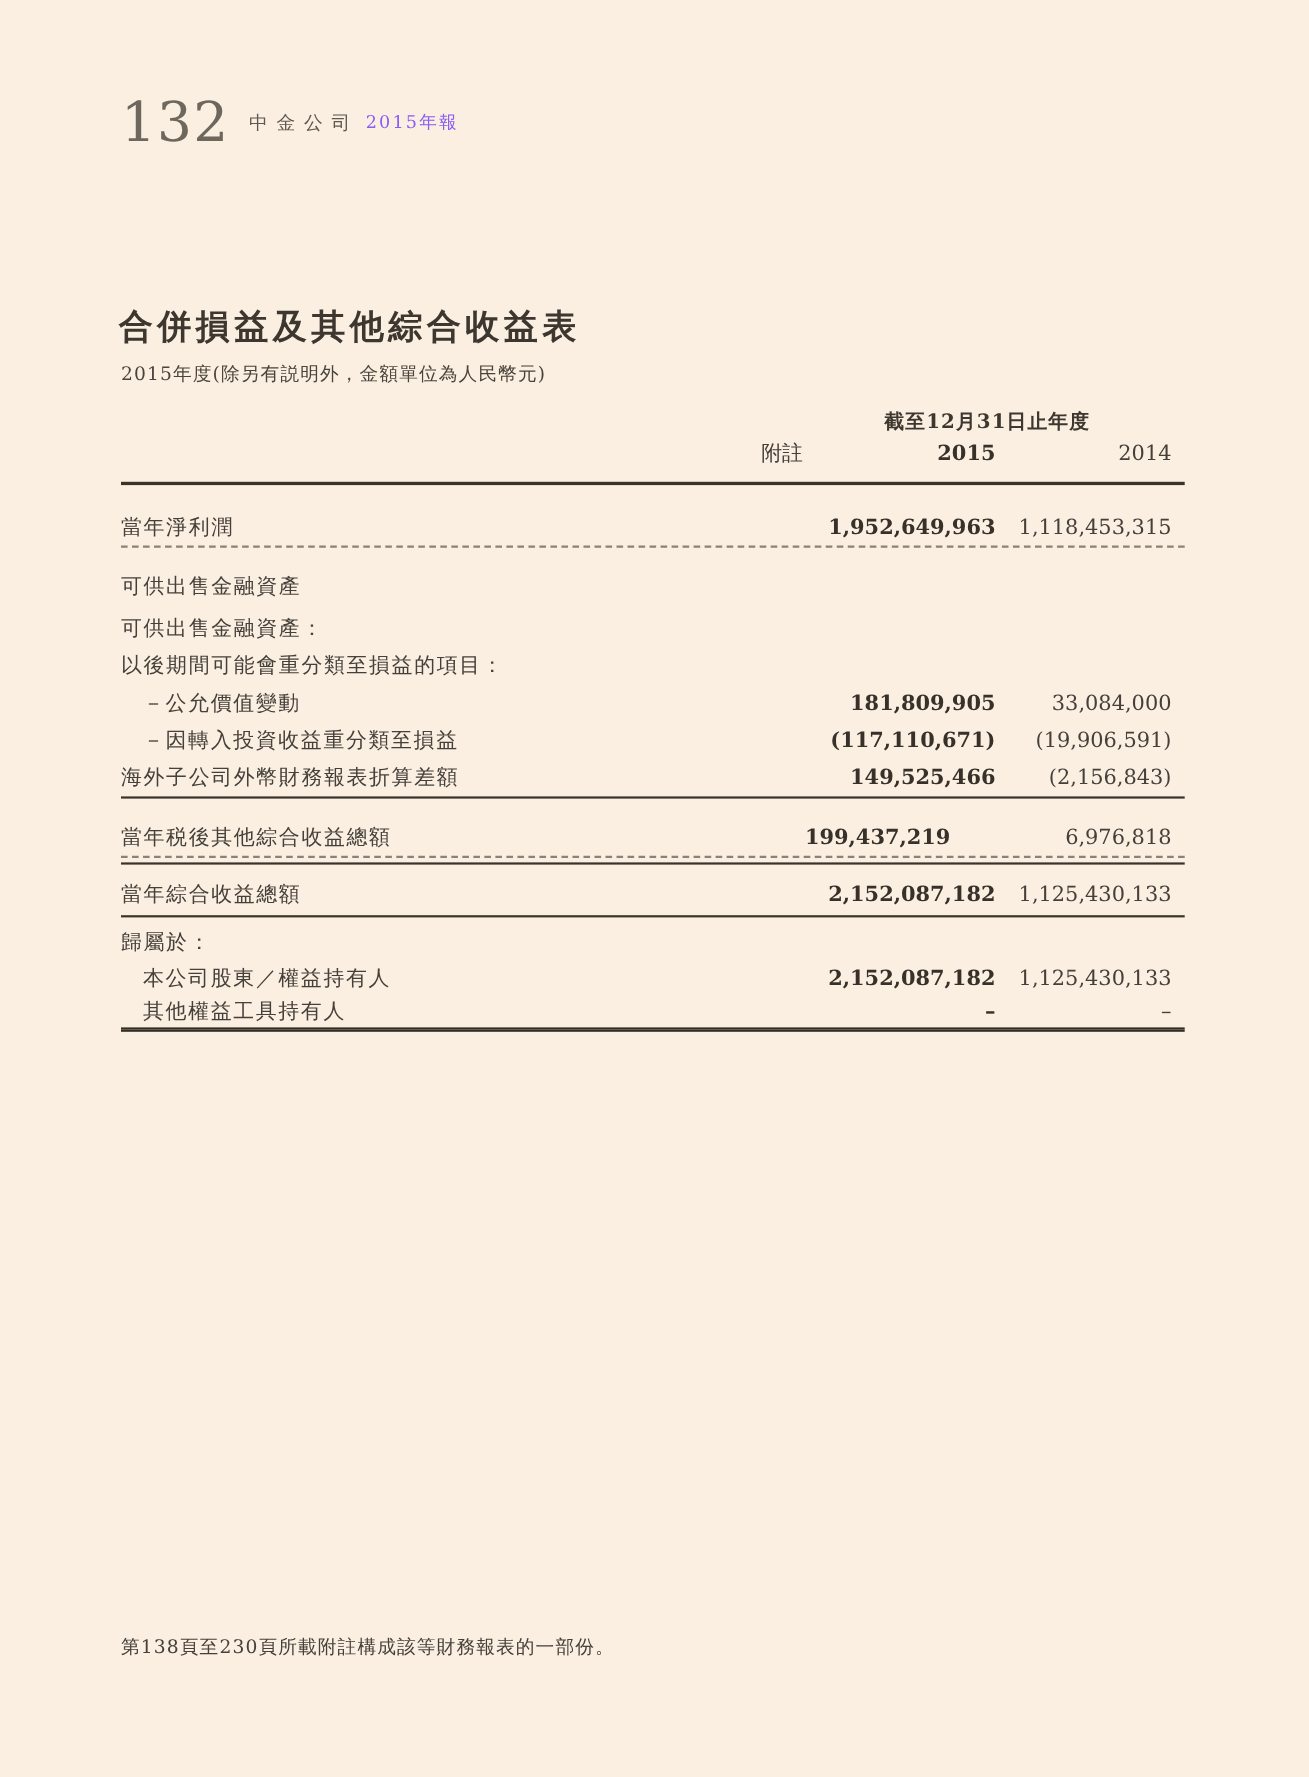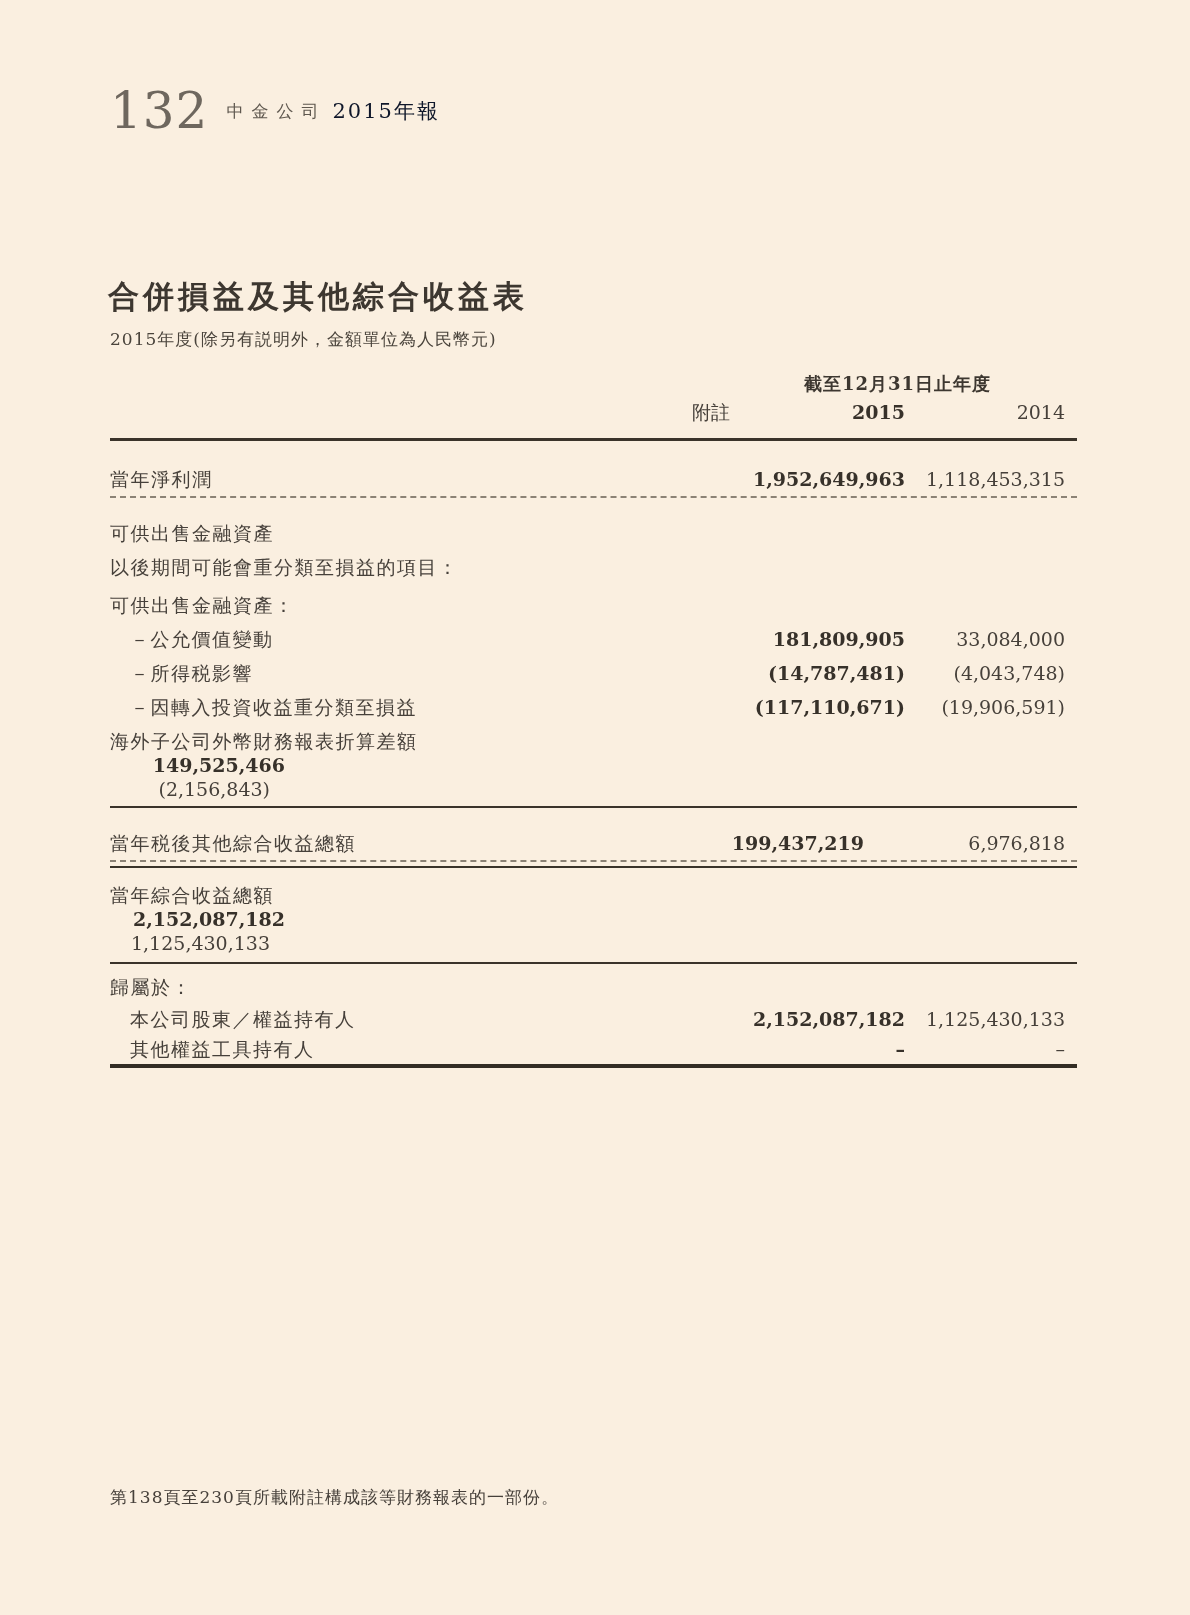--- a/index.html
+++ b/index.html
@@ -14,21 +14,21 @@
   }
   .page { position: absolute; inset: 0; }
 
   
   .page-header {
     position: absolute; left: 110px; top: 86px;
     display: flex; align-items: center;
   }
   .page-number { font-size: 50px; line-height: 1; color: #6e675e; letter-spacing: 1px; }
   .company-name { font-size: 17px; color: #5f584f; margin-left: 18px; letter-spacing: 8px; }
-  .report-edition { font-size: 21px; color: #0f172a; margin-left: 6px; letter-spacing: 2px; }
+  .report-edition { font-size: 16px; color: #8b5cf6; margin-left: 6px; letter-spacing: 2px; }
 
   
   .statement-title {
     position: absolute; left: 108px; top: 276px;
     font-size: 31px; font-weight: bold; color: #3d3730; letter-spacing: 4px;
   }
   .statement-subtitle {
     position: absolute; left: 110px; top: 328px;
     font-size: 17px; color: #4a443c; letter-spacing: 1px;
   }
@@ -50,21 +50,21 @@
   .c-label { flex: 1; letter-spacing: 1.5px; line-height: 24px; }
   .c-notes { width: 80px; text-align: right; line-height: 24px; }
   .c-2015  { width: 175px; text-align: right; line-height: 24px; }
   .c-2014  { width: 160px; text-align: right; line-height: 24px; }
   .bold-col { font-weight: bold; color: #37312a; }
 
   .row { display: flex; align-items: baseline; padding: 5px 12px 5px 0; }
   .indent .c-label { padding-left: 20px; }
 
   .u-dashed { border-bottom: 2px dashed #8b8275; }
-  .u-solid  { border-bottom: 2px solid #3a332a; flex-direction: column; }
+  .u-solid  { border-bottom: 2px solid #3a332a; }
 
   .r0  { padding-top: 6px; margin-top: 20px; }
   .r1  { margin-top: 18px; }
   .r3  { margin-top: 4px; }
   .r8  { margin-top: 18px; gap: 41px; }
   .divider-solid { border-bottom: 2px solid #3a332a; margin-top: 4px; }
   .r9  { padding-top: 15px; padding-bottom: 7px; }
   .r10 { margin-top: 6px; }
   .r11 { padding-top: 3px; padding-bottom: 3px; }
   .r12 { padding-top: 3px; padding-bottom: 3px; }
@@ -117,47 +117,41 @@
       <span class="c-2014">1,118,453,315</span>
     </div>
 
     <div class="row r1">
       <span class="c-label">可供出售金融資產</span>
       <span class="c-notes"></span>
       <span class="c-2015"></span>
       <span class="c-2014"></span>
     </div>
 
+    <div class="row r3">
+      <span class="c-label">可供出售金融資產：</span>
+      <span class="c-notes"></span>
+      <span class="c-2015"></span>
+      <span class="c-2014"></span>
+    </div>
+
     <div class="row r2">
       <span class="c-label">以後期間可能會重分類至損益的項目：</span>
       <span class="c-notes"></span>
       <span class="c-2015"></span>
       <span class="c-2014"></span>
     </div>
 
-    <div class="row r3">
-      <span class="c-label">可供出售金融資產：</span>
-      <span class="c-notes"></span>
-      <span class="c-2015"></span>
-      <span class="c-2014"></span>
-    </div>
-
     <div class="row r4 indent">
       <span class="c-label">－公允價值變動</span>
       <span class="c-notes"></span>
       <span class="c-2015 bold-col">181,809,905</span>
       <span class="c-2014">33,084,000</span>
     </div>
 
-    <div class="row r5 indent">
-      <span class="c-label">－所得税影響</span>
-      <span class="c-notes"></span>
-      <span class="c-2015 bold-col">(14,787,481)</span>
-      <span class="c-2014">(4,043,748)</span>
-    </div>
 
     <div class="row r6 indent">
       <span class="c-label">－因轉入投資收益重分類至損益</span>
       <span class="c-notes"></span>
       <span class="c-2015 bold-col">(117,110,671)</span>
       <span class="c-2014">(19,906,591)</span>
     </div>
 
     <div class="row r7 u-solid">
       <span class="c-label">海外子公司外幣財務報表折算差額</span>

